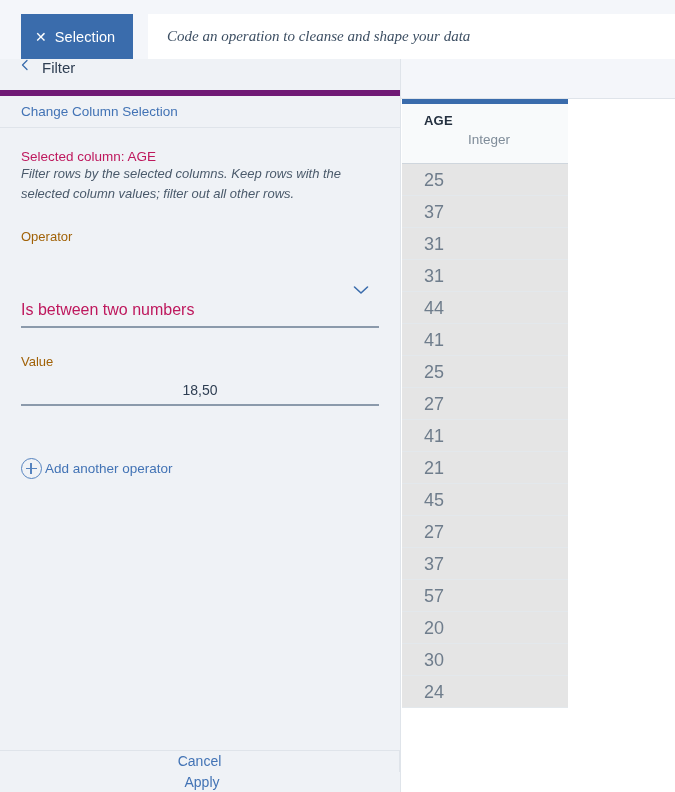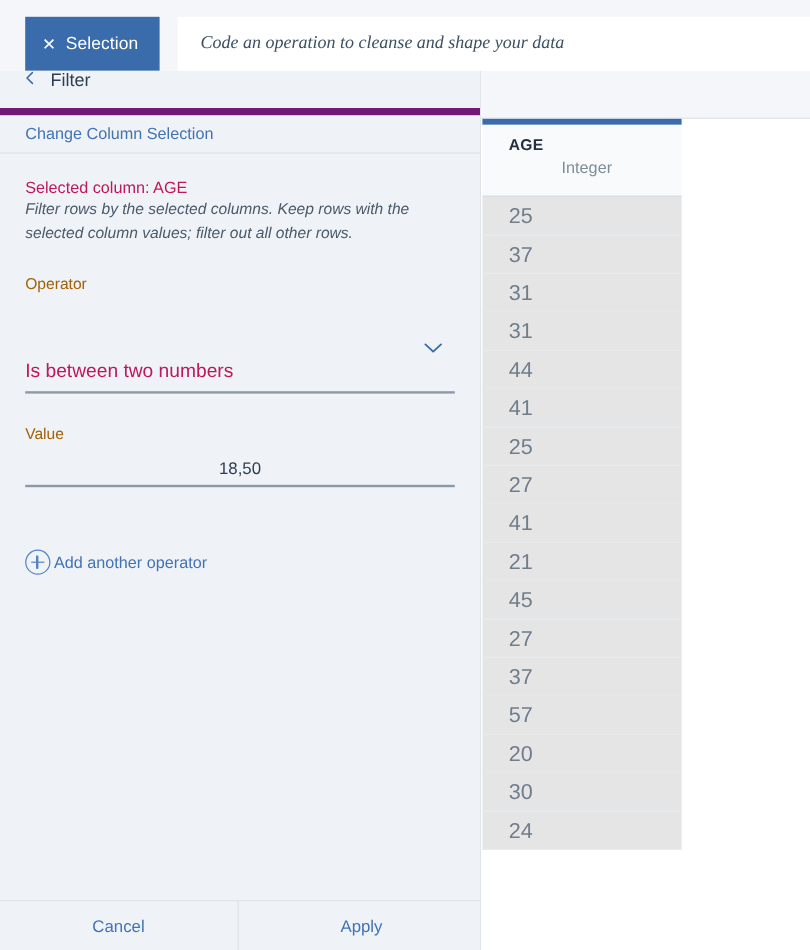--- a/index.html
+++ b/index.html
@@ -218,20 +218,21 @@
 
   
   .footer {
     position: absolute;
     left: 0; bottom: 0;
     width: 400px; height: 42px;
     display: flex;
     border-top: 1px solid #dfe4ea;
     box-sizing: border-box;
     background: #eff2f6;
+    flex-direction: column;
   }
   .footer button {
     flex: 1 1 0;
     background: transparent;
     border: none;
     border-right: 1px solid #dfe4ea;
     color: #4273b5;
     font-size: 14px;
     font-family: "Liberation Sans", sans-serif;
     cursor: pointer;

